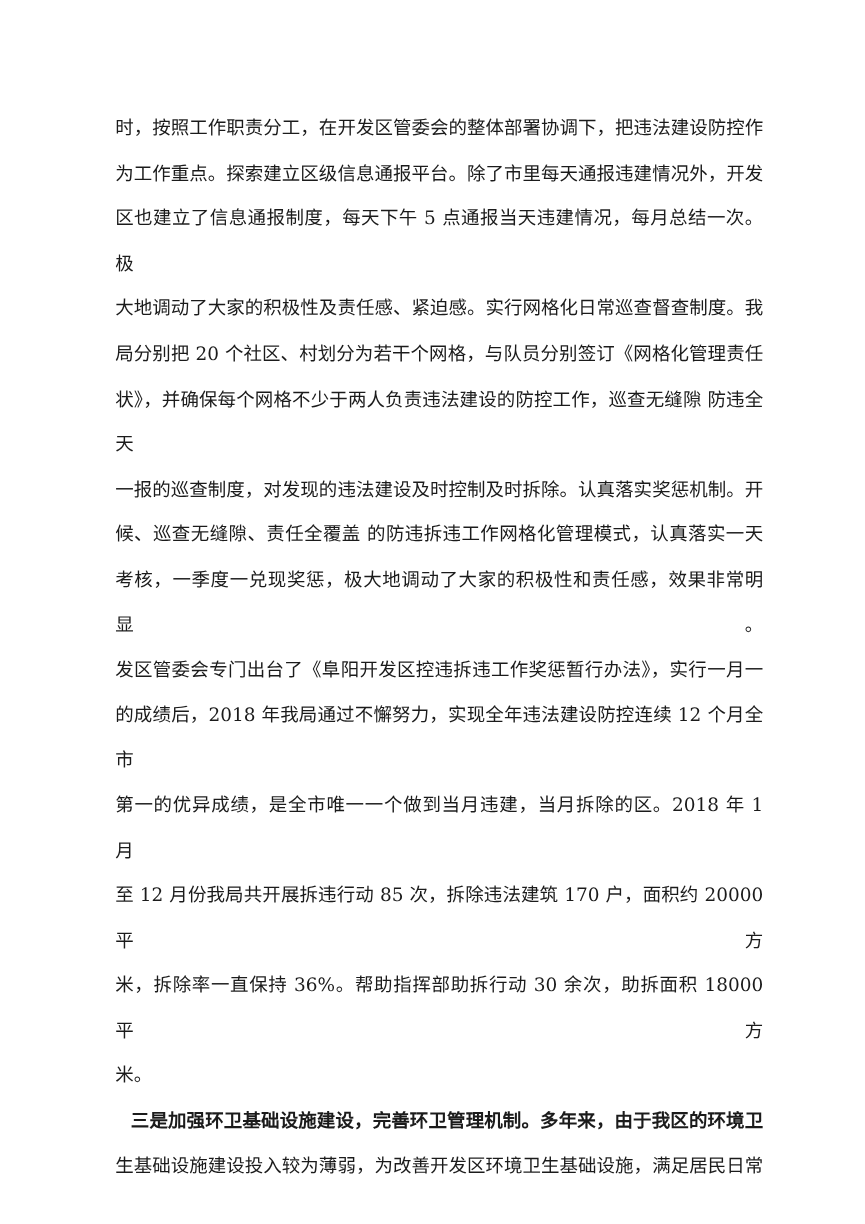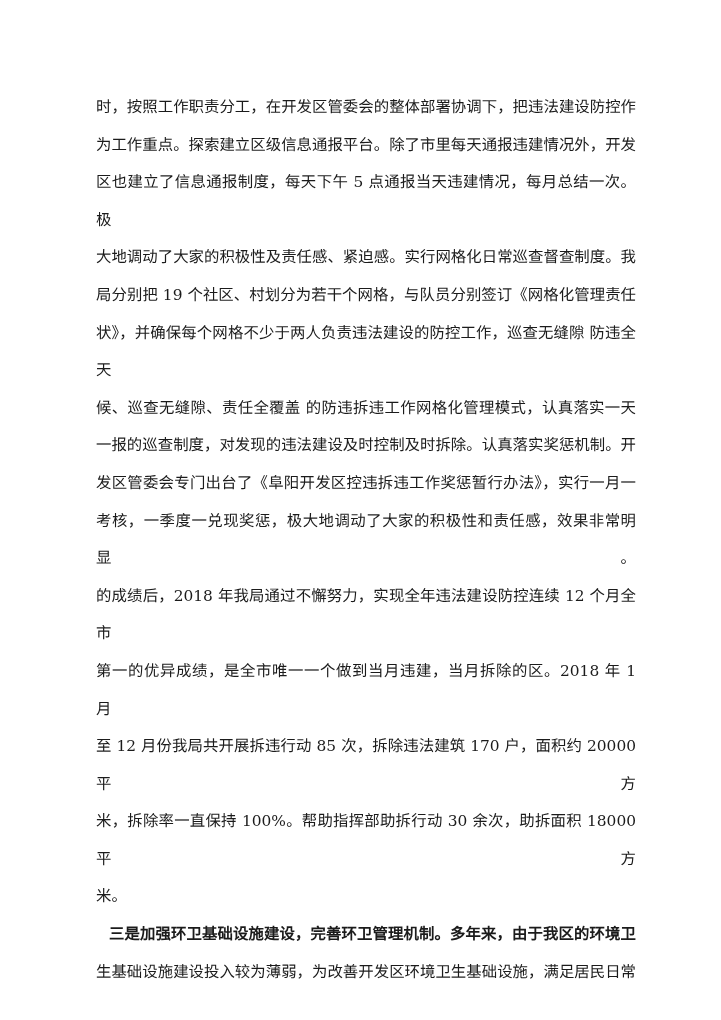--- a/index.html
+++ b/index.html
@@ -49,27 +49,27 @@
 </style>
 </head>
 <body>
 
 <div class="page">
   <div class="doc-body" style="color: rgb(27, 27, 27);">
       <div class="line">时，按照工作职责分工，在开发区管委会的整体部署协调下，把违法建设防控作</div>
       <div class="line">为工作重点。探索建立区级信息通报平台。除了市里每天通报违建情况外，开发</div>
       <div class="line">区也建立了信息通报制度，每天下午 5 点通报当天违建情况，每月总结一次。极</div>
       <div class="line">大地调动了大家的积极性及责任感、紧迫感。实行网格化日常巡查督查制度。我</div>
-      <div class="line">局分别把 19 个社区、村划分为若干个网格，与队员分别签订《网格化管理责任</div>
+      <div class="line">局分别把 20 个社区、村划分为若干个网格，与队员分别签订《网格化管理责任</div>
       <div class="line">状》，并确保每个网格不少于两人负责违法建设的防控工作，巡查无缝隙 防违全天</div>
+      <div class="line">一报的巡查制度，对发现的违法建设及时控制及时拆除。认真落实奖惩机制。开</div>
       <div class="line">候、巡查无缝隙、责任全覆盖 的防违拆违工作网格化管理模式，认真落实一天</div>
-      <div class="line">一报的巡查制度，对发现的违法建设及时控制及时拆除。认真落实奖惩机制。开</div>
+      <div class="line">考核，一季度一兑现奖惩，极大地调动了大家的积极性和责任感，效果非常明显。</div>
       <div class="line">发区管委会专门出台了《阜阳开发区控违拆违工作奖惩暂行办法》，实行一月一</div>
-      <div class="line">考核，一季度一兑现奖惩，极大地调动了大家的积极性和责任感，效果非常明显。</div>
       <div class="line">的成绩后，2018 年我局通过不懈努力，实现全年违法建设防控连续 12 个月全市</div>
       <div class="line">第一的优异成绩，是全市唯一一个做到当月违建，当月拆除的区。2018 年 1 月</div>
       <div class="line">至 12 月份我局共开展拆违行动 85 次，拆除违法建筑 170 户，面积约 20000 平方</div>
-      <div class="line">米，拆除率一直保持 100%。帮助指挥部助拆行动 30 余次，助拆面积 18000 平方</div>
+      <div class="line">米，拆除率一直保持 36%。帮助指挥部助拆行动 30 余次，助拆面积 18000 平方</div>
       <div class="line no-fill">米。</div>
       <div class="line indent">三是加强环卫基础设施建设，完善环卫管理机制。多年来，由于我区的环境卫</div>
       <div class="line">生基础设施建设投入较为薄弱，为改善开发区环境卫生基础设施，满足居民日常</div>
     </div>
 </div>
 
 </body></html>

